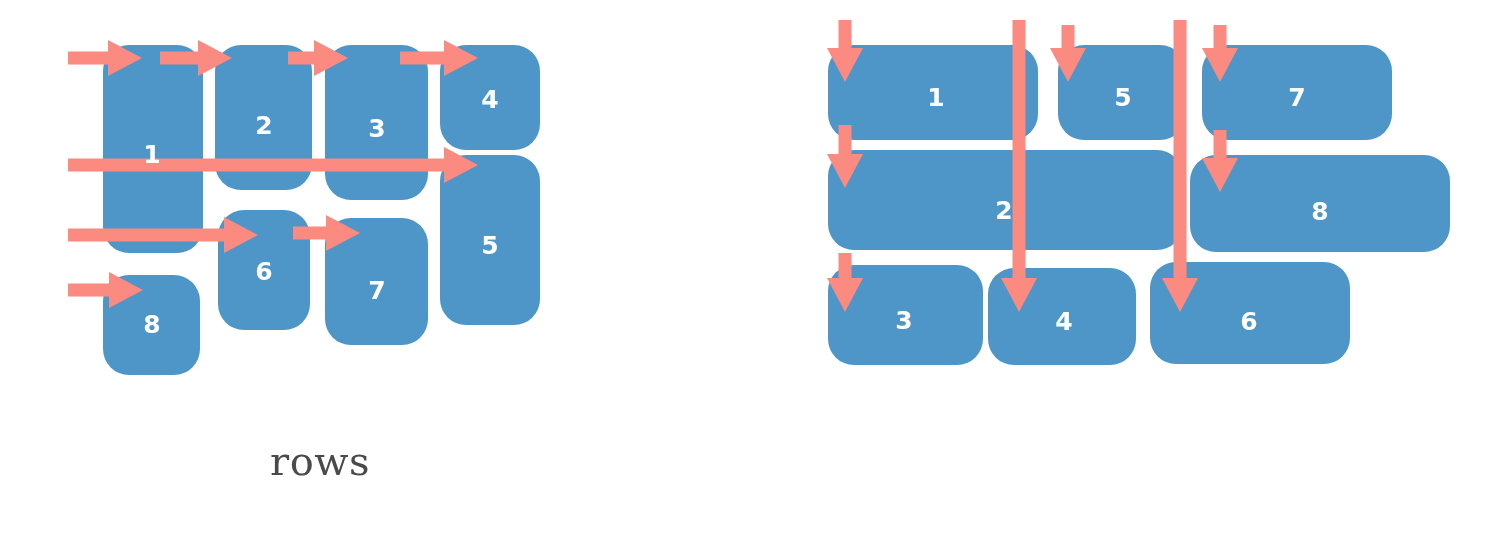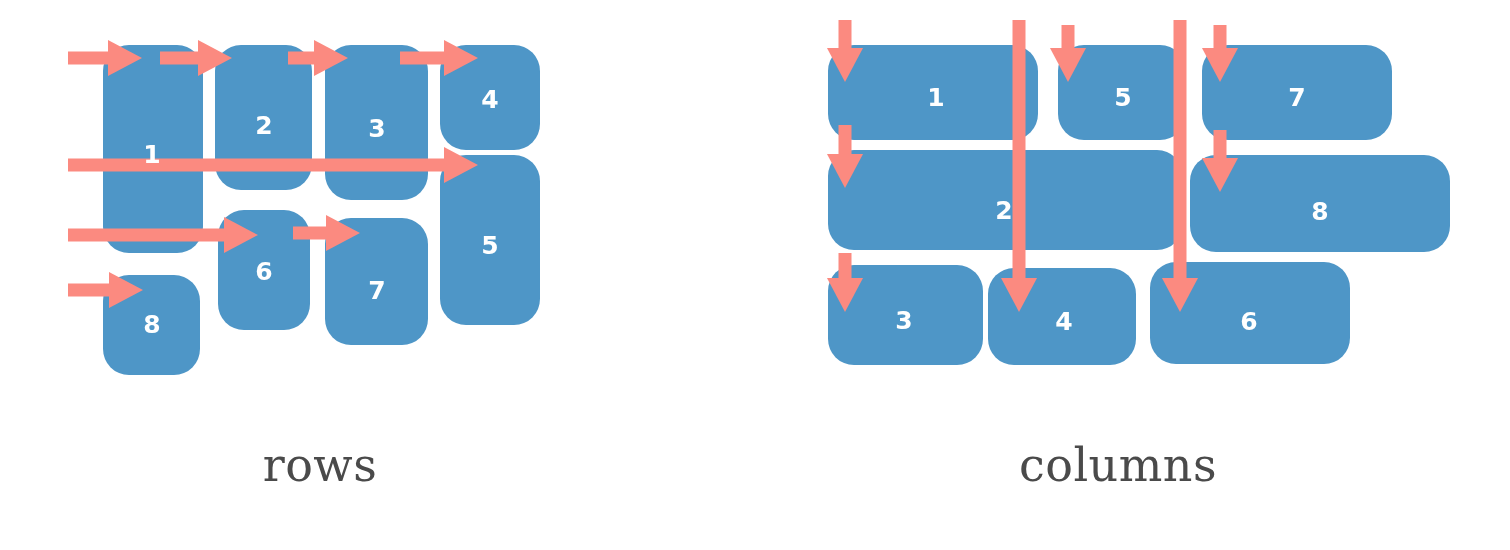--- a/index.html
+++ b/index.html
@@ -45,21 +45,21 @@
     position: absolute;
     left: 0;
     top: 0;
     overflow: visible;
     pointer-events: none;
   }
   .caption {
     position: absolute;
     color: #4a4a4a;
     font-family: "DejaVu Serif", serif;
-    font-size: 46px;
+    font-size: 40px;
     letter-spacing: 0.5px;
     white-space: nowrap;
     transform: translateX(-50%);
     user-select: none;
   }
 </style>
 </head>
 <body style="background: rgb(255, 255, 255);">
 
 <div id="canvas" style="background: rgb(255, 255, 255);">
@@ -190,17 +190,16 @@
           </g>
         </svg>
         <div class="box-label" style="left: 936px; top: 97px; color: rgb(255, 255, 255); z-index: 9;">1</div>
         <div class="box-label" style="left: 1123px; top: 97px; color: rgb(255, 255, 255); z-index: 9;">5</div>
         <div class="box-label" style="left: 1297px; top: 97px; color: rgb(255, 255, 255); z-index: 9;">7</div>
         <div class="box-label" style="left: 1004px; top: 210px; color: rgb(255, 255, 255); z-index: 9;">2</div>
         <div class="box-label" style="left: 1320px; top: 211px; color: rgb(255, 255, 255); z-index: 9;">8</div>
         <div class="box-label" style="left: 904px; top: 320px; color: rgb(255, 255, 255); z-index: 9;">3</div>
         <div class="box-label" style="left: 1064px; top: 321px; color: rgb(255, 255, 255); z-index: 9;">4</div>
         <div class="box-label" style="left: 1249px; top: 321px; color: rgb(255, 255, 255); z-index: 9;">6</div>
-        <div class="caption" style="left: 1118px; top: 438px; color: rgb(74, 74, 74); z-index: 10;">columns</div>
       </div>
     </div>
 
 </div>
 
 </body></html>

